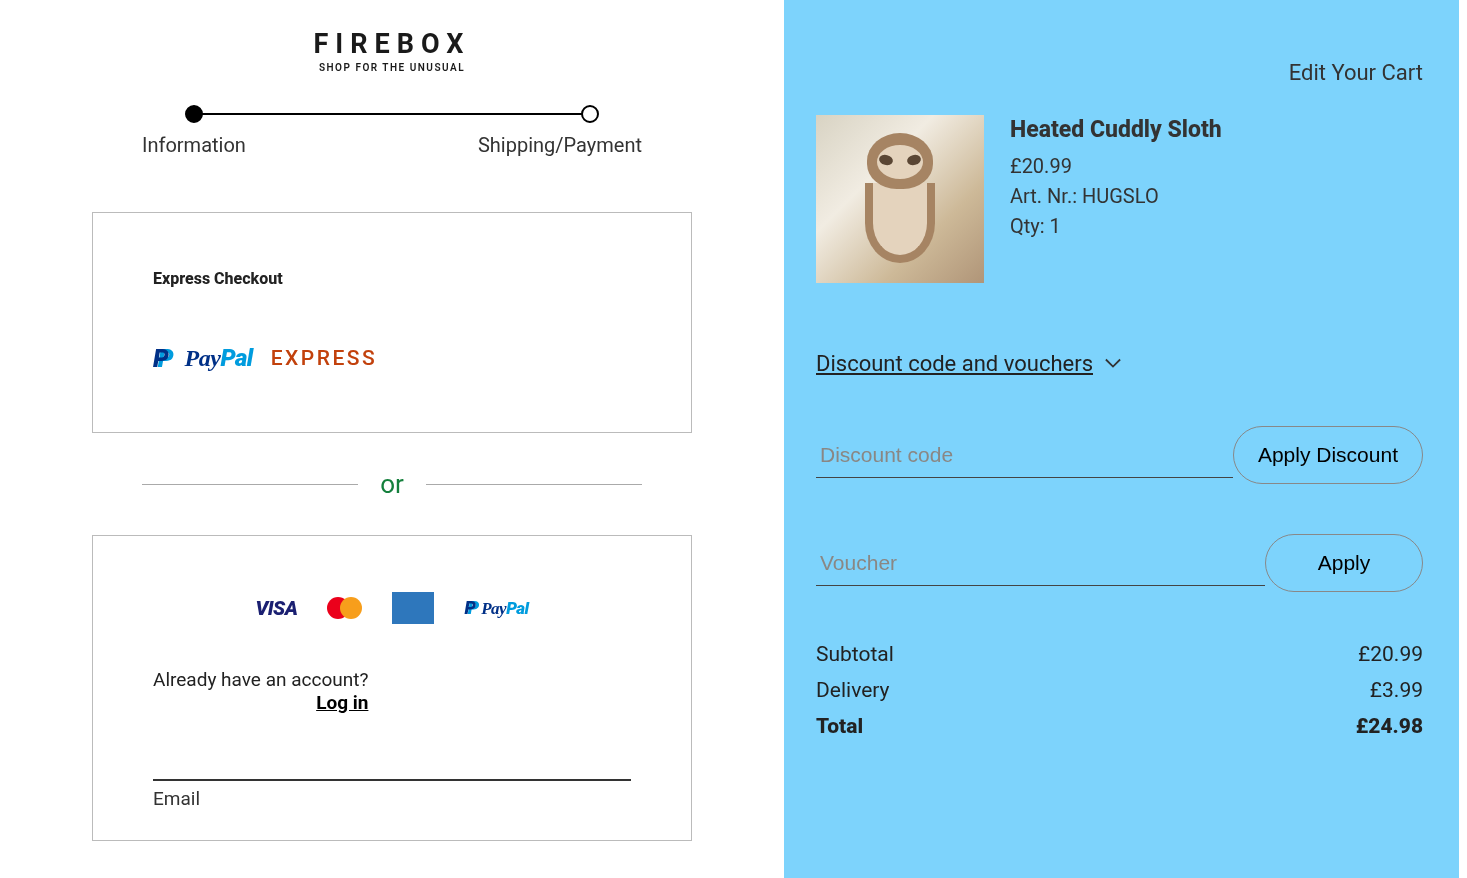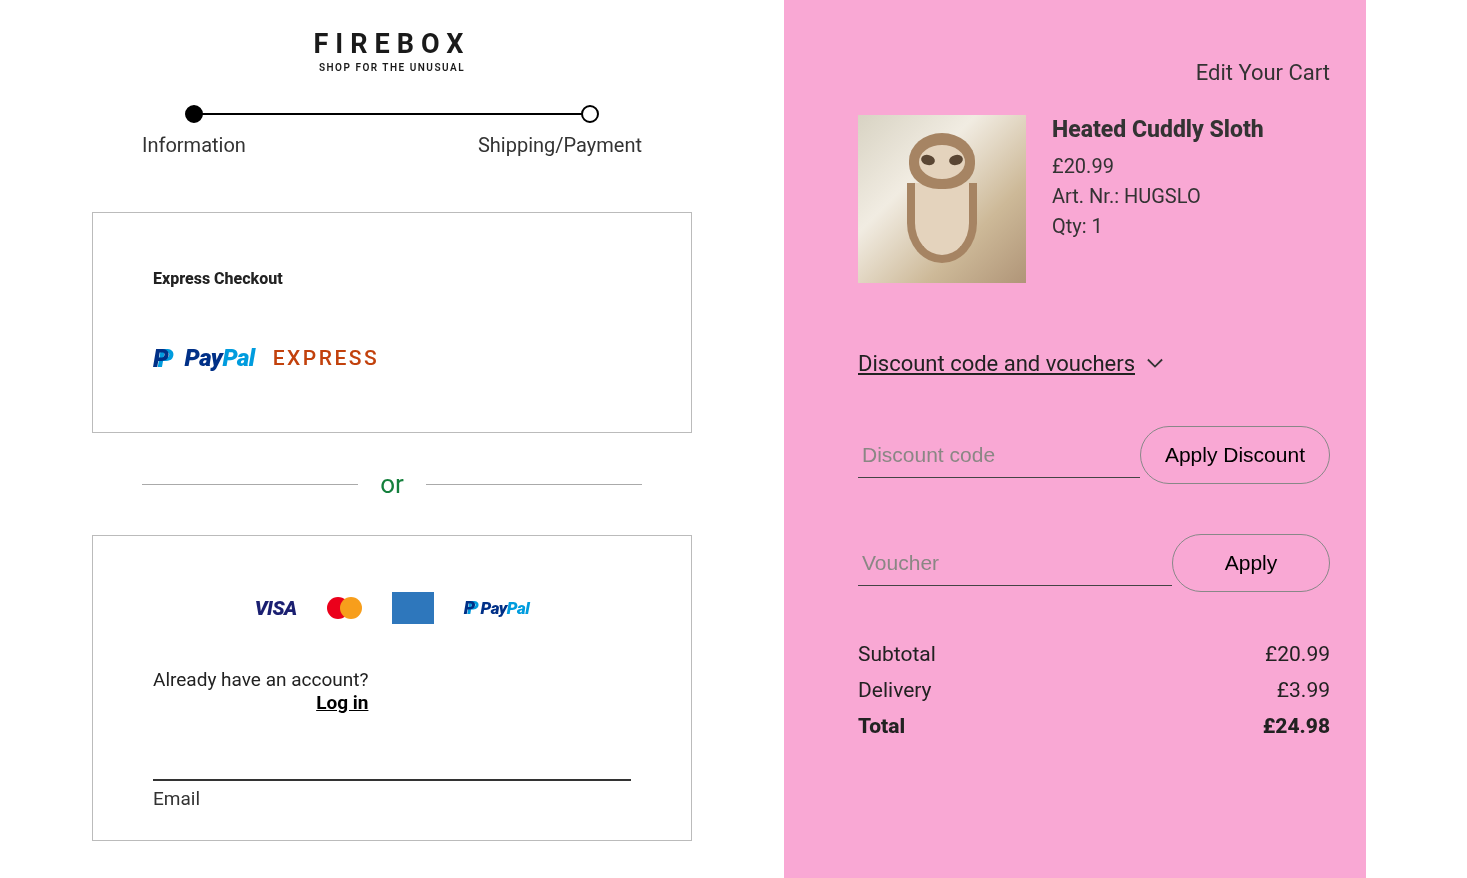--- a/index.html
+++ b/index.html
@@ -13,23 +13,23 @@
   display: flex;
 }
 .left-panel {
   width: 784px;
   padding: 28px 0 0 0;
   display: flex;
   flex-direction: column;
   align-items: center;
 }
 .right-panel {
-  width: 582px;
-  background: #f9a8d4;
-  padding: 60px 36px 0 74px;
+  width: 675px;
+  background: #7dd3fc;
+  padding: 60px 36px 0 32px;
 }
 .logo {
   text-align: center;
   margin-bottom: 40px;
 }
 .logo-title {
   font-weight: 700;
   font-size: 27px;
   letter-spacing: 7px;
   color: #1a1a1a;
@@ -105,21 +105,21 @@
 }
 .pp-p.dark { color: #003087; margin-right: -10px; z-index: 1; }
 .pp-p.light { color: #009cde; }
 .pp-word {
   font-style: italic;
   font-weight: 900;
   font-size: 24px;
   letter-spacing: -0.5px;
   margin-left: 4px;
 }
-.pp-word .pay { color: #003087; }
+.pp-word .pay { color: #003087; font-family: Liberation Serif, serif; }
 .pp-word .pal { color: #009cde; }
 .pp-express {
   font-size: 21px;
   letter-spacing: 2.5px;
   font-weight: 500;
   color: #c2410c;
   margin-left: 10px;
 }
 .or-divider {
   display: flex;

